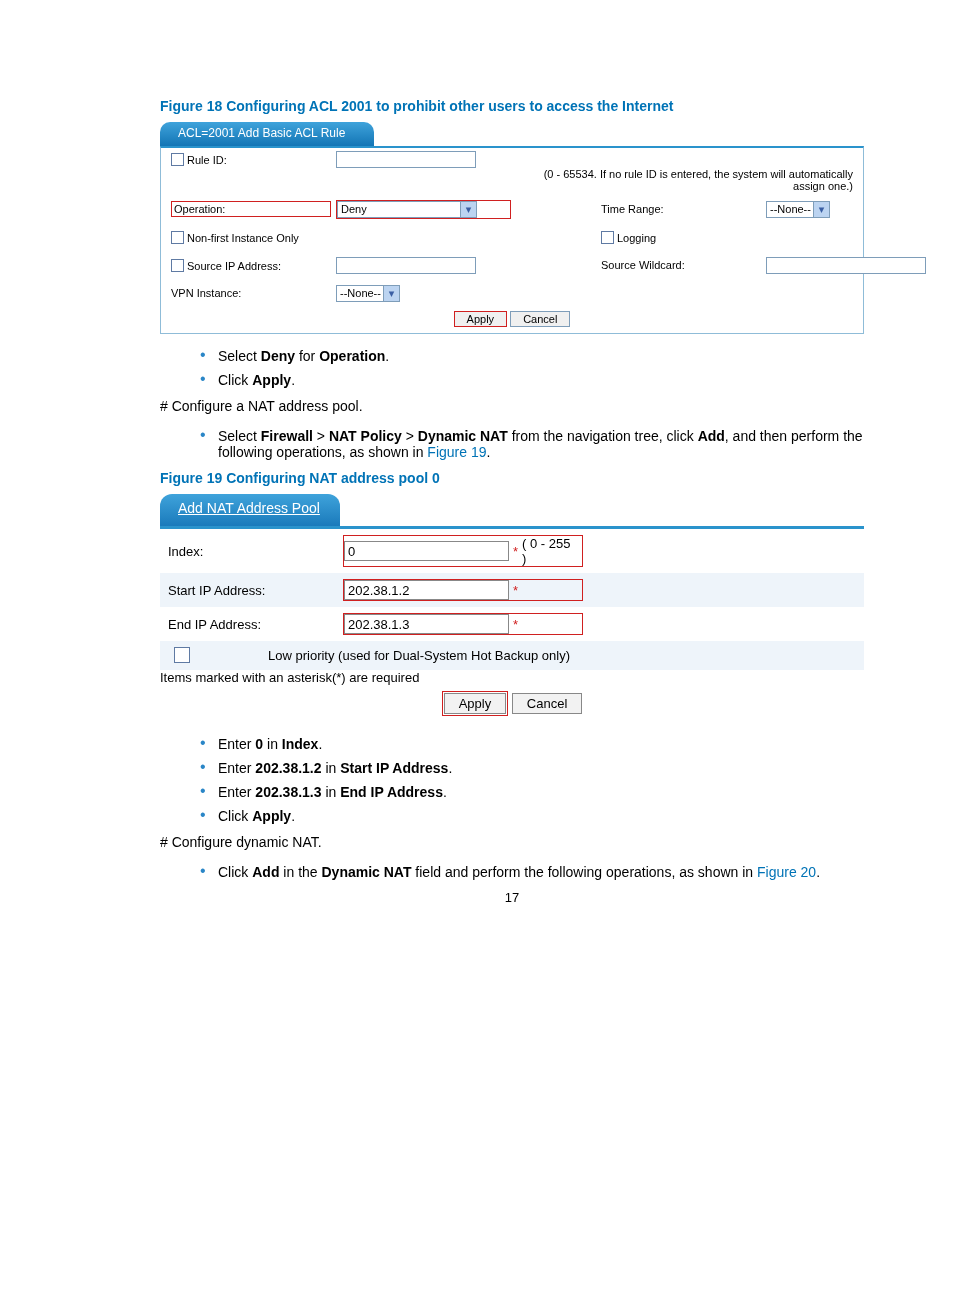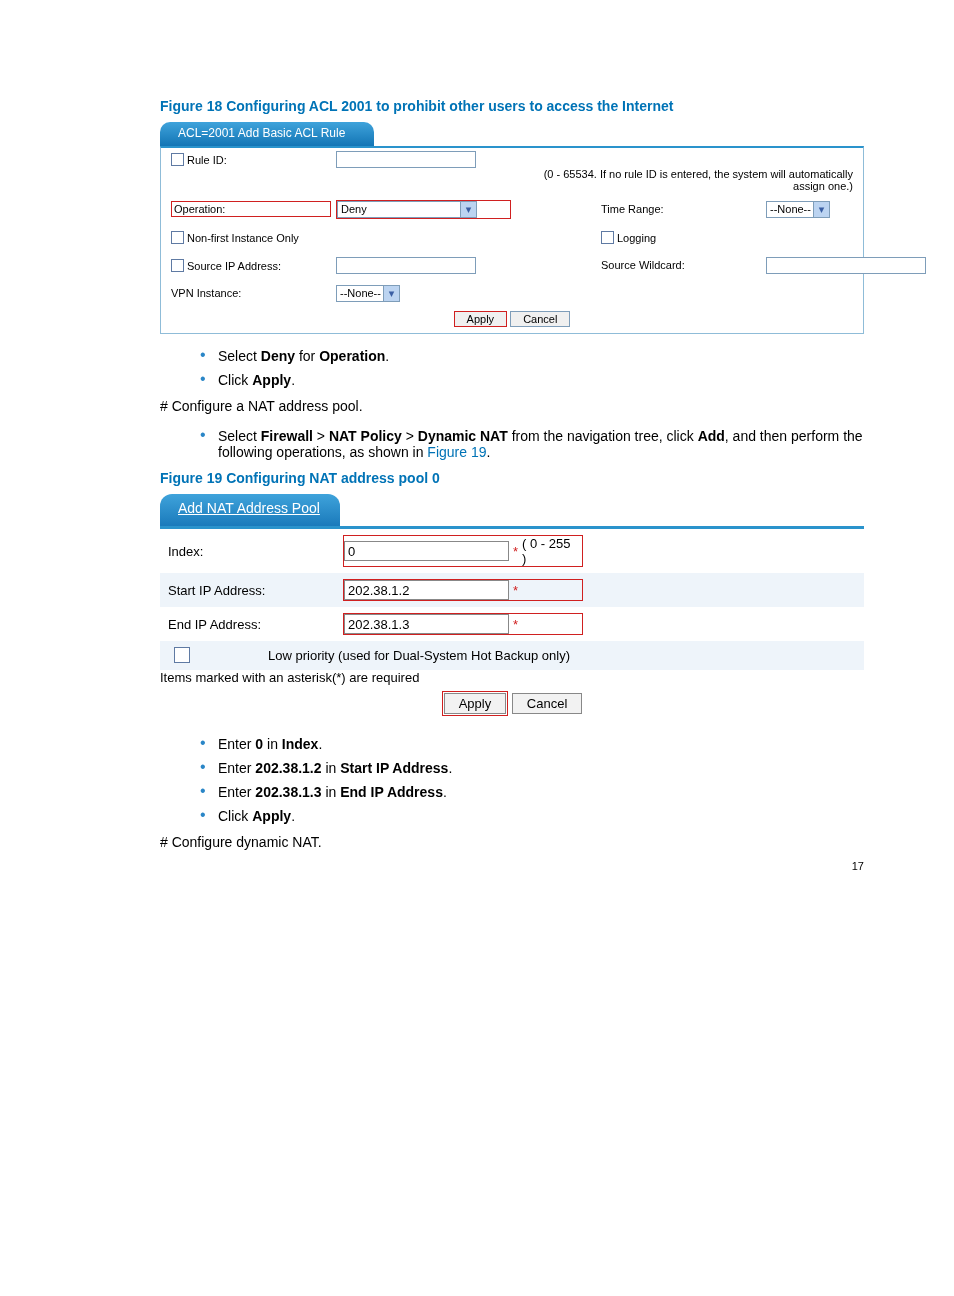--- a/index.html
+++ b/index.html
@@ -125,21 +125,21 @@
   .btn2 {
     display: inline-block; border: 1px solid #888; background: #f2f2f2;
     font-size: 13px; padding: 2px 14px; text-align: center;
   }
   .btn2row { text-align: center; padding: 6px 0; }
   .cbx2 {
     width: 14px; height: 14px; border: 1px solid #5f7aa3; background: #fff; display: inline-block;
     margin-left: 6px; vertical-align: -2px;
   }
 
-  .pagenum { text-align: right; font-size: 11px; }
+  .pagenum { text-align: center; font-size: 13px; }
 </style>
 </head>
 <body>
 
 <div class="page">
 
   <div class="fig-title">Figure 18 Configuring ACL 2001 to prohibit other users to access the Internet</div>
 
   <div>
     <div class="tab-top">ACL=2001 Add Basic ACL Rule</div>
@@ -258,16 +258,19 @@
 
   <ul class="doclist">
     <li><span>Enter </span><b>0</b><span> in </span><b>Index</b><span>.</span></li>
     <li><span>Enter </span><b>202.38.1.2</b><span> in </span><b>Start IP Address</b><span>.</span></li>
     <li><span>Enter </span><b>202.38.1.3</b><span> in </span><b>End IP Address</b><span>.</span></li>
     <li><span>Click </span><b>Apply</b><span>.</span></li>
   </ul>
 
   <div class="plain"># Configure dynamic NAT.</div>
 
+  <ul class="doclist">
+    <li><span>Click </span><b>Add</b><span> in the </span><b>Dynamic NAT</b><span> field and perform the following operations, as shown in </span><span class="link">Figure 20</span><span>.</span></li>
+  </ul>
 
   <div class="pagenum">17</div>
 
 </div>
 
 </body></html>

